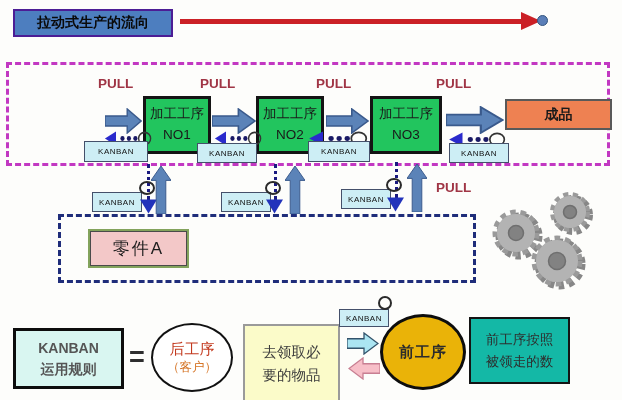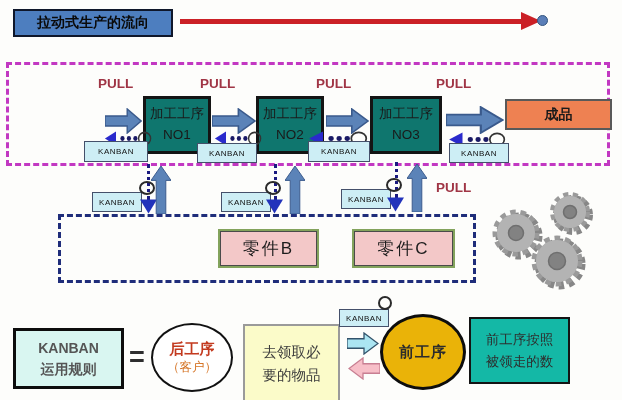--- a/index.html
+++ b/index.html
@@ -1,39 +1,39 @@
 <!DOCTYPE html>
 <html><head>
 <meta charset="utf-8">
 <style>
   html,body{margin:0;padding:0;background:#fff;}
   #stage{position:relative;width:622px;height:400px;background:#fdfdfb;overflow:hidden;
          font-family:"Liberation Sans",sans-serif;color:#1a1a1a;}
   .abs{position:absolute;box-sizing:border-box;}
   .flexc{display:flex;align-items:center;justify-content:center;text-align:center;}
   .col{flex-direction:column;}
-  .title-box{background:#4d7ebf;border:2px solid #0f172a;font-weight:bold;font-size:14px;color:#0a0a0a;}
+  .title-box{background:#4d7ebf;border:2px solid #4c1d95;font-weight:bold;font-size:14px;color:#0a0a0a;}
   .red-shaft{background:#cb2026;}
   .red-head{width:0;height:0;border-left:20px solid #cb2026;border-top:9px solid transparent;border-bottom:9px solid transparent;}
   .end-dot{width:11px;height:11px;border-radius:50%;background:#5b7fb8;border:1px solid #33557f;}
   .magenta-box{border:3px dashed #c238c2;}
   .navy-box{border:3px dashed #1f2d7a;}
   .pull{font-weight:bold;font-size:13.5px;color:#a03545;width:48px;text-align:left;}
   .src-box{background:#fff;border:2px solid #595959;outline:2px solid #a9a9a9;font-size:13px;letter-spacing:1px;}
-  .proc{background:#0f766e;border:3px solid #141414;font-size:13.5px;line-height:1.55;}
+  .proc{background:#22c55e;border:3px solid #141414;font-size:13.5px;line-height:1.55;}
   .prod{background:#ee8152;border:2px solid #595959;font-weight:bold;font-size:14px;}
   .kanban-sm{background:#cdeef5;border:1px solid #44506a;font-size:8px;letter-spacing:.5px;color:#111;}
   .vline{width:0;border-left:3px dotted #1a1a80;}
   .ring{border:2px solid #2a2a2a;border-radius:50%;background:transparent;}
   .part{background:#f3c8c8;border:2px solid #83a35c;box-shadow:inset 0 0 0 1px #4a4a4a;
         font-size:17px;letter-spacing:2px;color:#1c1c1c;}
   .rules{background:#d9f6f1;border:3px solid #0d0d0d;color:#555;font-size:14px;line-height:1.5;font-weight:bold;}
   .equals{font-size:27px;font-weight:bold;color:#2e2e2e;}
   .c-ellipse{background:#fff;border:2px solid #111;border-radius:50%;line-height:1.4;}
-  .c-name{color:#c33a1f;font-weight:bold;font-size:15px;}
+  .c-name{color:#c33a1f;font-weight:normal;font-size:15px;}
   .c-role{color:#d4701f;font-size:12.5px;}
   .note{background:#fbfbc9;border:2px solid #9a9a9a;font-size:14.5px;color:#3d3d3d;line-height:1.6;}
   .sup-circle{background:#eab308;border:3px solid #0d0d0d;border-radius:50%;font-weight:bold;font-size:15px;color:#2c2c2c;letter-spacing:1px;}
   .produce{background:#14b8a6;border:2px solid #141414;font-size:13.5px;color:#2e2e2e;line-height:1.6;}
   svg{display:block;}
 </style>
 </head>
 <body>
 
 <div id="stage">
@@ -138,22 +138,21 @@
   <div class="abs vline" style="left:395px;top:162px;height:36px"></div>
   <div class="abs ring" style="left:386px;top:178px;width:16px;height:14px"></div>
   <svg class="abs" style="left:387px;top:197px" width="17" height="15" viewBox="0 0 16 13">
     <polygon points="0,0 16,0 8,13" fill="#2233bb"></polygon>
     </svg>
   <svg class="abs" style="left:407px;top:164px" width="20" height="48" viewBox="0 0 20 50" preserveAspectRatio="none">
     <polygon points="10,0 20,15 14.8,15 14.8,50 5.2,50 5.2,15 0,15" fill="#5b83b8" stroke="#3a5a8c" stroke-width="1"></polygon>
     </svg>
 
   <div class="abs navy-box" style="left:58px;top:214px;width:418px;height:69px"></div>
-  <div class="abs part flexc" style="left:218px;top:229px;width:101px;height:39px">零件B</div>
-  <div class="abs part flexc" style="left:352px;top:229px;width:103px;height:39px">零件C</div>
+  <div class="abs part flexc" style="left:88px;top:229px;width:101px;height:39px">零件A</div>
 
   <svg class="abs" style="left:478px;top:183px" width="146" height="122" viewBox="0 0 146 122">
     <g>
       <circle cx="41" cy="53" r="19" fill="none" stroke="#878787" stroke-width="9" stroke-dasharray="5 4.3"></circle>
       <circle cx="38" cy="50" r="19" fill="#a7a7a7" stroke="#9a9a9a" stroke-width="9" stroke-dasharray="5 4.3"></circle>
       <circle cx="38" cy="50" r="19" fill="#b3b3b3"></circle>
       <circle cx="38" cy="50" r="7.5" fill="#828282" stroke="#6f6f6f" stroke-width="1.5"></circle>
     </g>
     <g>
       <circle cx="95" cy="32" r="16" fill="none" stroke="#878787" stroke-width="8" stroke-dasharray="4.6 4"></circle>

